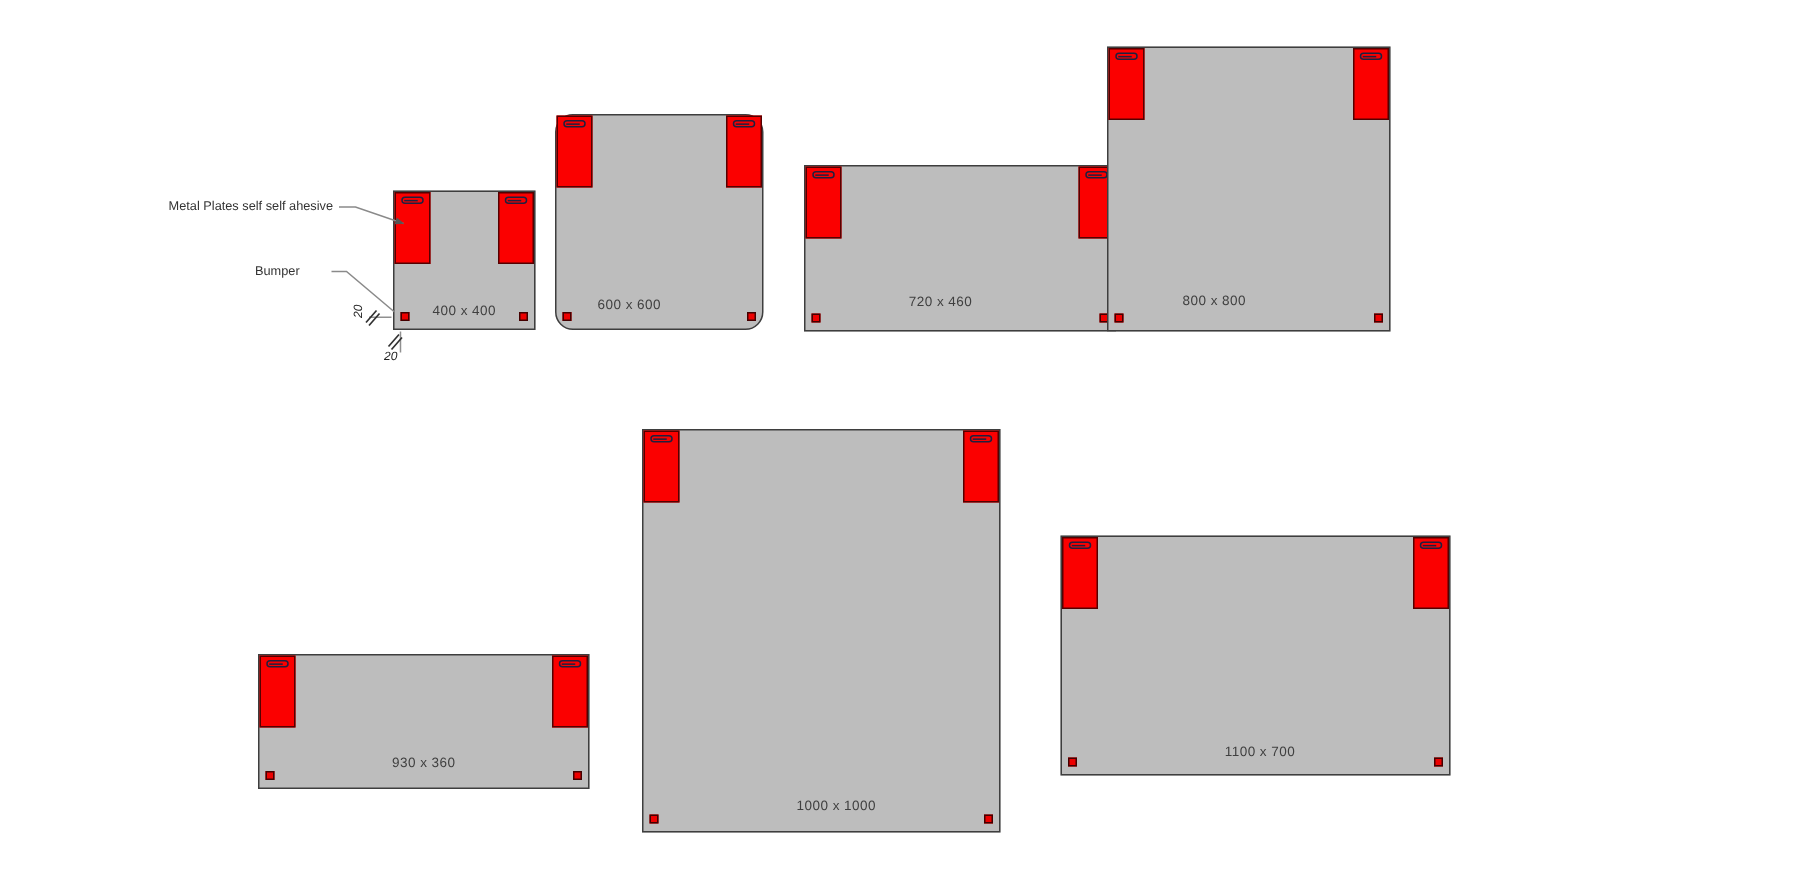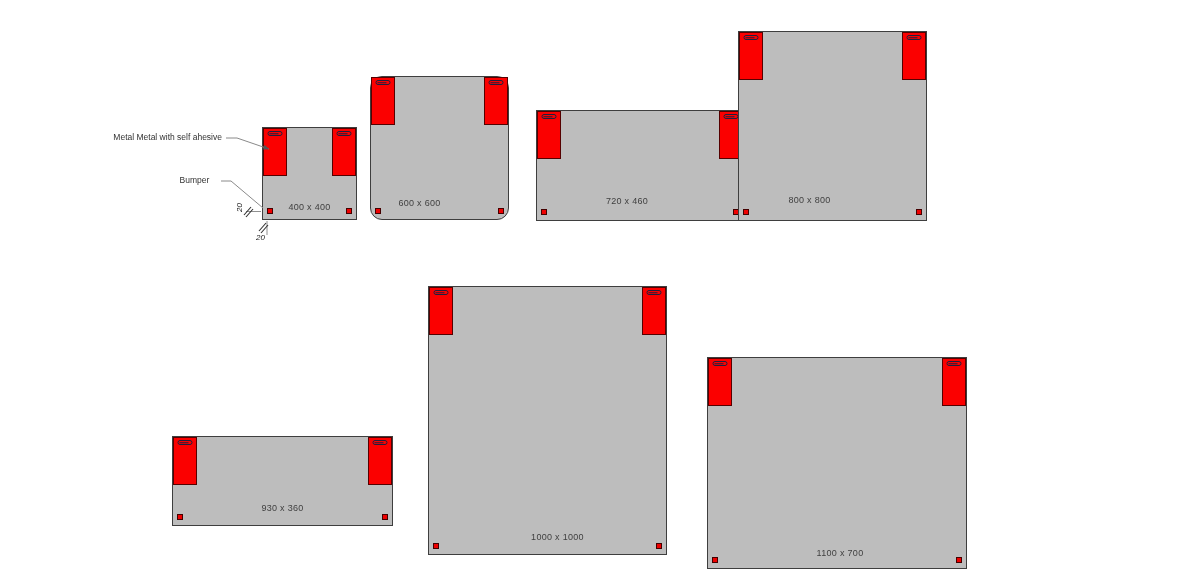--- a/index.html
+++ b/index.html
@@ -162,35 +162,35 @@
       <div class="slot"></div>
     </div>
     <div class="plate right">
       <div class="slot"></div>
     </div>
     <div class="bumper left"></div>
     <div class="bumper right"></div>
     <div class="panel-label" style="bottom:12px; margin-left:10px;">1000 x 1000</div>
   </div>
 
-  <div class="panel" style="left:707px; top:357px; width:260px; height:212px;">
+  <div class="panel" style="left:707px; top:357px; width:260px; height:160px;">
     <div class="plate left">
       <div class="slot"></div>
     </div>
     <div class="plate right">
       <div class="slot"></div>
     </div>
     <div class="bumper left"></div>
     <div class="bumper right"></div>
     <div class="panel-label" style="bottom:10px; margin-left:3px;">1100 x 700</div>
   </div>
 
-  <div class="ann-label" id="metal-plates-label" style="left:98px; top:132px; width:124px; text-align:right;">Metal Metal with self ahesive</div>
-
-  <div class="ann-label" id="bumper-label" style="left:170px; top:175px; width:49px; text-align:center;">Bumper</div>
+  <div class="ann-label" id="metal-plates-label" style="left:98px; top:132px; width:124px; text-align:right;">Metal Plates self self ahesive</div>
+
+  <div class="ann-label" id="bumper-label" style="left:170px; top:175px; width:49px; text-align:left;">Bumper</div>
 
   <div class="dim-label" id="dim-left-20" style="left:233px; top:203px; width:12px; text-align:center;">20</div>
 
   <div class="dim-label" id="dim-bottom-20" style="left:256px; top:233px;">20</div>
 
   <svg id="overlay" viewBox="0 0 1200 579" xmlns="http://www.w3.org/2000/svg">
     <defs>
       <marker id="arrow" markerWidth="7" markerHeight="7" refX="5.5" refY="3" orient="auto" markerUnits="userSpaceOnUse">
         <path d="M0,0.6 L6,3 L0,5.4 Z" fill="#555555"></path>
       </marker>

